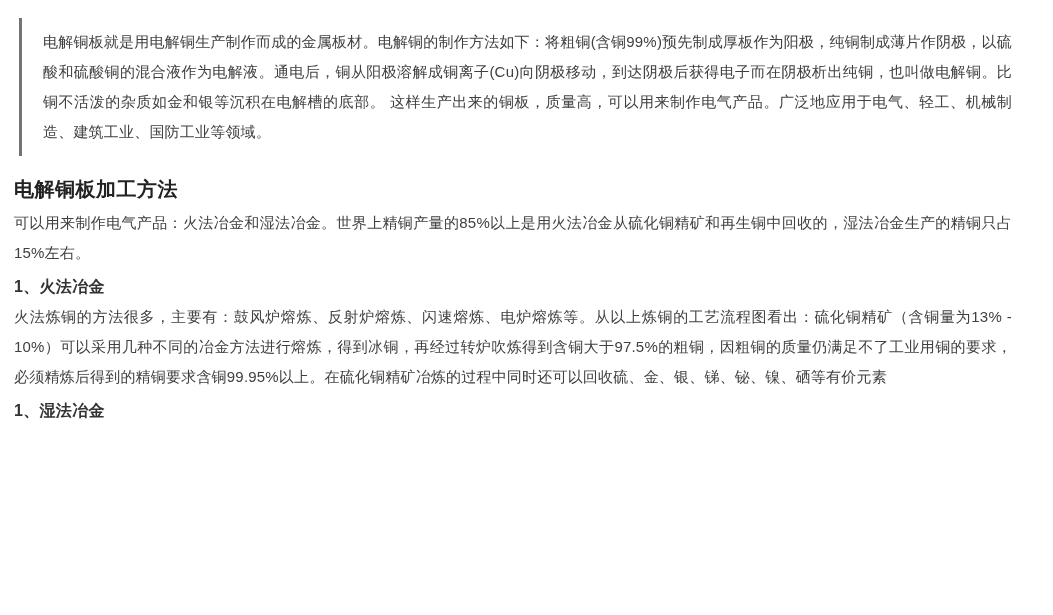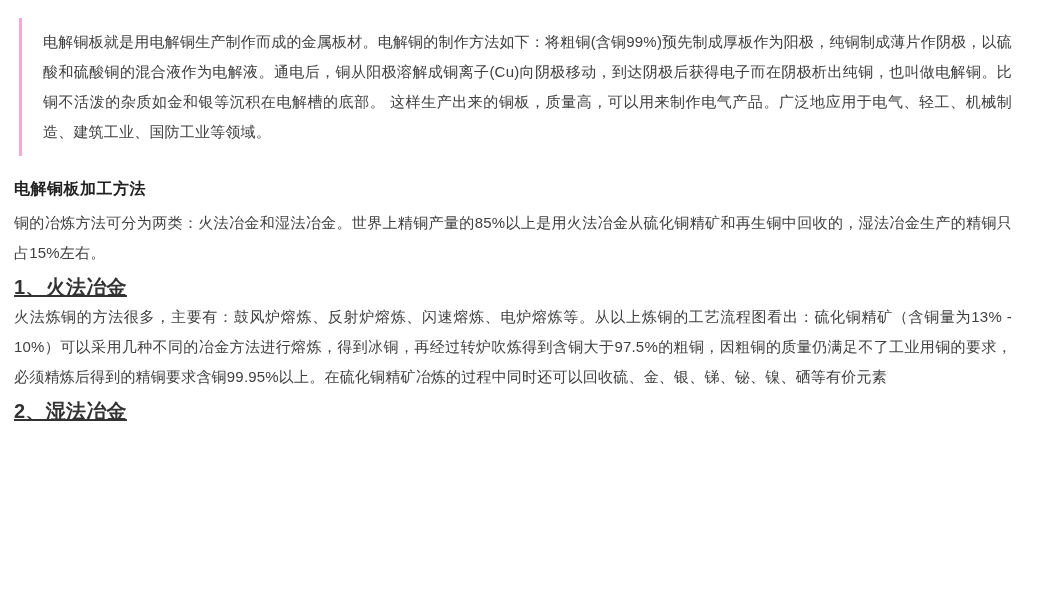--- a/index.html
+++ b/index.html
@@ -15,70 +15,69 @@
     overflow: hidden;
   }
   .content {
     padding: 18px 41px 10px 14px;
     font-size: 15px;
     line-height: 30px;
     letter-spacing: 0.2px;
   }
   .intro-quote {
     margin: 0 0 0 5px;
-    border-left: 3px solid #f9a8d4;
+    border-left: 3px solid #737373;
     padding: 9px 0 9px 21px;
   }
   .intro-quote p {
     margin: 0;
     text-align: justify;
     color: #404040;
   }
   h2.section-title {
-    font-size: 16px;
+    font-size: 20px;
     font-weight: bold;
     color: #222222;
     margin: 18px 0 0 0;
     line-height: 30px;
     letter-spacing: 0.5px;
   }
   p.body-p {
     margin: 4px 0 0 0;
     text-align: justify;
   }
   p.body-p + p.body-p {
     margin-top: 0;
   }
   h3.sub-heading {
-    font-size: 20px;
+    font-size: 16px;
     font-weight: bold;
     color: #333333;
     margin: 4px 0 0 0;
     line-height: 30px;
     letter-spacing: 0.3px;
-    text-decoration: underline;
   }
   h3.sub-heading + p.body-p {
     margin-top: 0;
   }
 </style>
 </head>
 <body>
 
 <div class="content">
 
   <blockquote class="intro-quote">
     <p>电解铜板就是用电解铜生产制作而成的金属板材。电解铜的制作方法如下：将粗铜(含铜99%)预先制成厚板作为阳极，纯铜制成薄片作阴极，以硫酸和硫酸铜的混合液作为电解液。通电后，铜从阳极溶解成铜离子(Cu)向阴极移动，到达阴极后获得电子而在阴极析出纯铜，也叫做电解铜。比铜不活泼的杂质如金和银等沉积在电解槽的底部。 这样生产出来的铜板，质量高，可以用来制作电气产品。广泛地应用于电气、轻工、机械制造、建筑工业、国防工业等领域。</p>
   </blockquote>
 
   <h2 class="section-title">电解铜板加工方法</h2>
 
-  <p class="body-p">铜的冶炼方法可分为两类：火法冶金和湿法冶金。世界上精铜产量的85%以上是用火法冶金从硫化铜精矿和再生铜中回收的，湿法冶金生产的精铜只占15%左右。</p>
+  <p class="body-p">可以用来制作电气产品：火法冶金和湿法冶金。世界上精铜产量的85%以上是用火法冶金从硫化铜精矿和再生铜中回收的，湿法冶金生产的精铜只占15%左右。</p>
 
   <h3 class="sub-heading">1、火法冶金</h3>
 
   <p class="body-p">火法炼铜的方法很多，主要有：鼓风炉熔炼、反射炉熔炼、闪速熔炼、电炉熔炼等。从以上炼铜的工艺流程图看出：硫化铜精矿（含铜量为13% - 10%）可以采用几种不同的冶金方法进行熔炼，得到冰铜，再经过转炉吹炼得到含铜大于97.5%的粗铜，因粗铜的质量仍满足不了工业用铜的要求，必须精炼后得到的精铜要求含铜99.95%以上。在硫化铜精矿冶炼的过程中同时还可以回收硫、金、银、锑、铋、镍、硒等有价元素</p>
 
 
-  <h3 class="sub-heading">2、湿法冶金</h3>
+  <h3 class="sub-heading">1、湿法冶金</h3>
 
 
 </div>
 
 </body></html>

